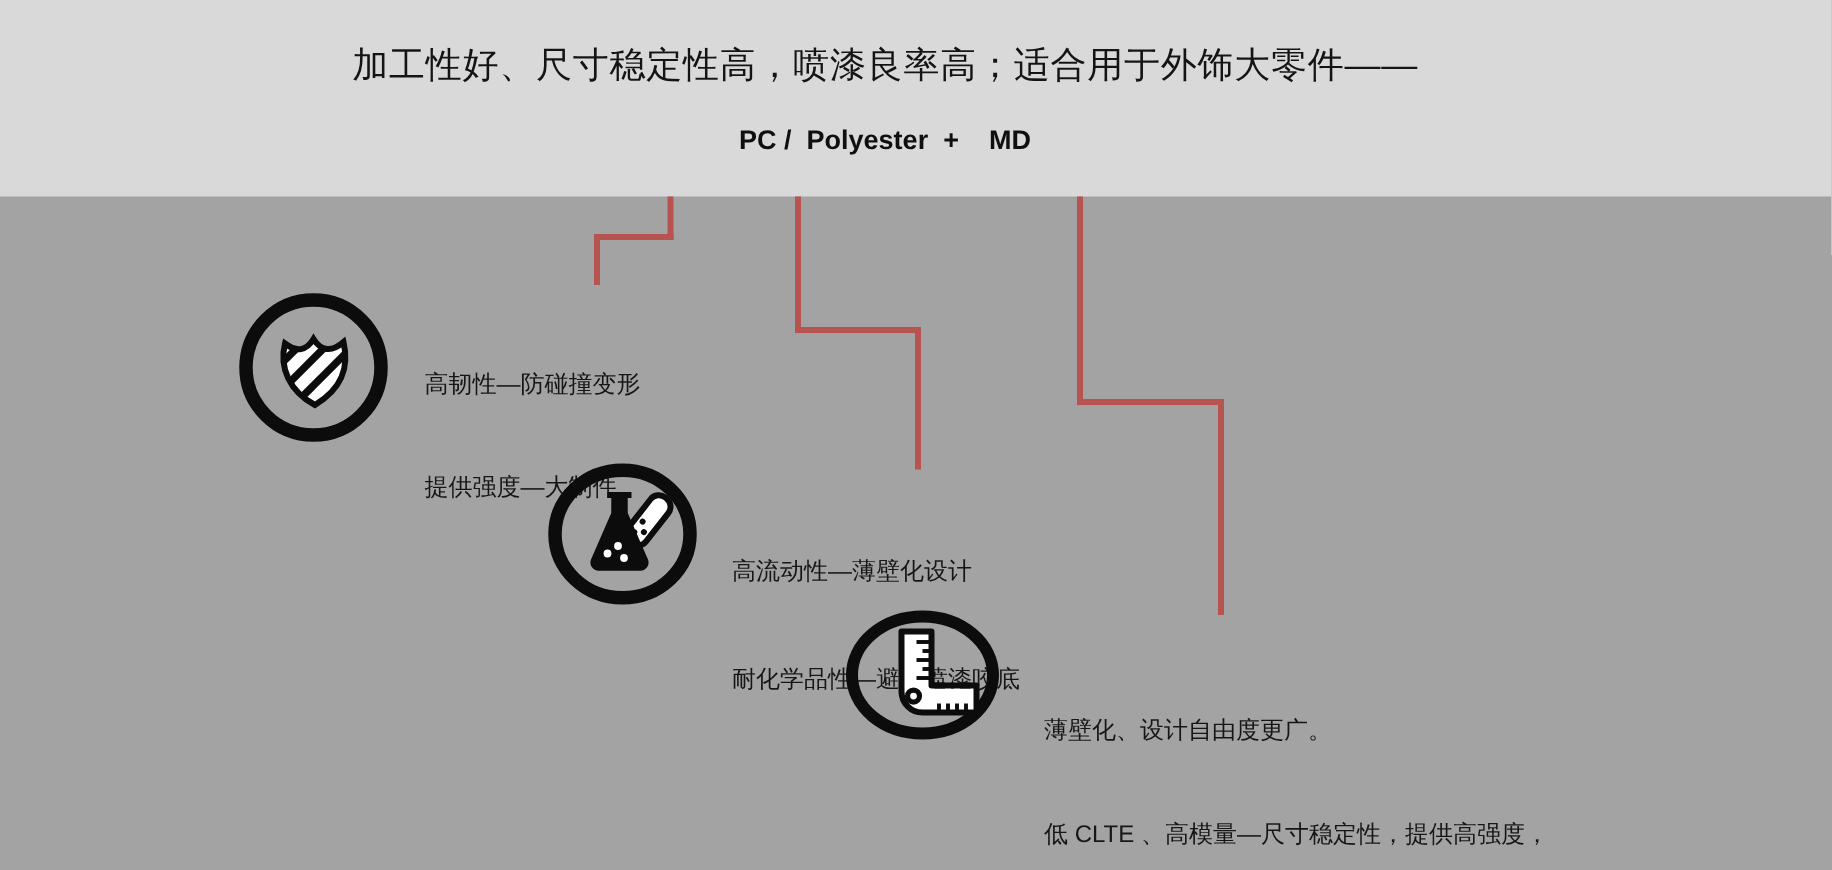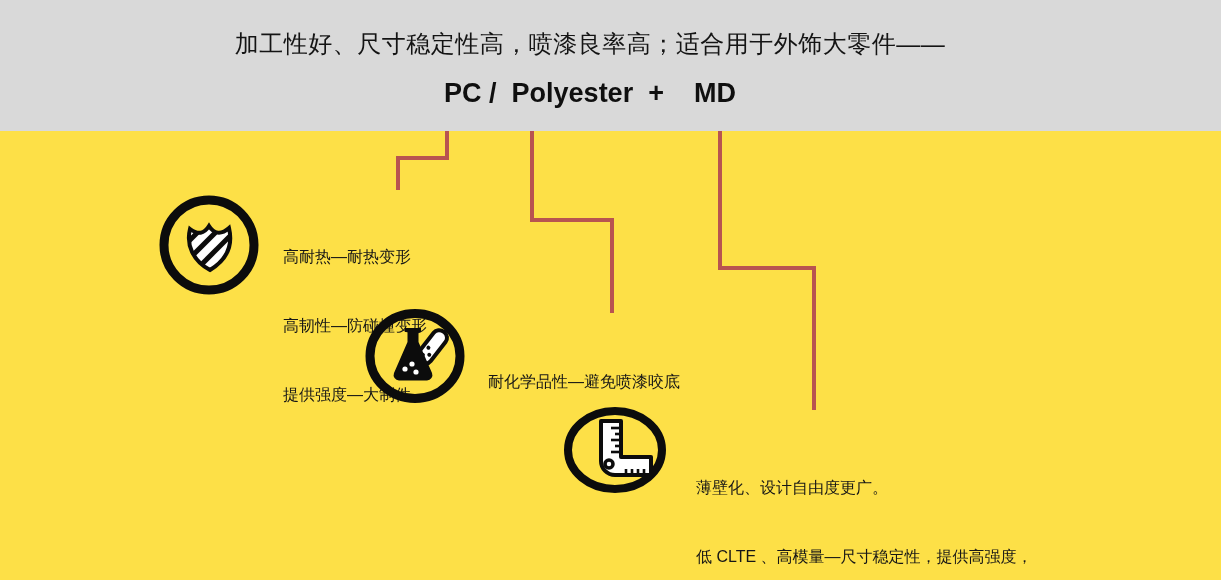--- a/index.html
+++ b/index.html
@@ -1,34 +1,34 @@
 <!DOCTYPE html>
 <html><head>
 <meta charset="utf-8">
 <style>
   html,body{margin:0;padding:0;}
   body{
     width:1221px;height:580px;background:#ffffff;
     font-family:"Liberation Sans","DejaVu Sans",sans-serif;
     color:#1a1a1a;overflow:hidden;
   }
-  .stage{position:relative;width:1221px;height:580px;background:#fde047;}
+  .stage{position:relative;width:1221px;height:580px;background:#a3a3a3;}
   .header{
     position:absolute;left:0;top:0;width:1221px;height:131px;
     background:#d9d9d9;
   }
   .title-wrap{position:absolute;left:0;top:0;width:1180px;text-align:center;}
   .t1{
     position:absolute;left:0;top:30px;width:100%;
     font-size:24px;line-height:28px;color:#141414;
     letter-spacing:0.5px;white-space:pre;
   }
   .t2{
     position:absolute;left:0;top:81px;width:100%;
-    font-size:27px;line-height:25px;font-weight:bold;color:#0f0f0f;
+    font-size:18px;line-height:25px;font-weight:bold;color:#0f0f0f;
     white-space:pre;
   }
   .seg{position:absolute;background:#b85450;}
   .icon{position:absolute;}
   .icon svg{display:block;width:100%;height:100%;}
   .txt{
     position:absolute;font-size:16px;color:#161616;white-space:pre;
   }
   .lh23{line-height:23px;}
   .lh24{line-height:24px;}
@@ -68,41 +68,41 @@
       <g clip-path="url(#shieldClip)" stroke="#0c0c0c" stroke-width="5">
         <line x1="6" y1="56" x2="56" y2="6"></line>
         <line x1="15" y1="65" x2="65" y2="15"></line>
         <line x1="24" y1="74" x2="74" y2="24"></line>
         <line x1="33" y1="83" x2="83" y2="33"></line>
         <line x1="42" y1="92" x2="92" y2="42"></line>
       </g>
     </svg>
   </div>
   <div class="txt lh23" style="left:283px;top:199px;">
-    <div>高耐热—耐热变形</div>
     <div>高韧性—防碰撞变形</div>
     <div>提供强度—大制件</div>
   </div>
 
   <div class="icon" style="left:364px;top:308px;width:102px;height:97px;">
     <svg viewBox="0 0 102 97" xmlns="http://www.w3.org/2000/svg">
       <ellipse cx="51" cy="48" rx="45" ry="42.5" fill="none" stroke="#0c0c0c" stroke-width="9"></ellipse>
       <g transform="rotate(38 68 40)">
         <rect x="60" y="20" width="15" height="38" rx="7" fill="#ffffff" stroke="#0c0c0c" stroke-width="4"></rect>
         <circle cx="65" cy="42" r="2" fill="#0c0c0c"></circle>
         <circle cx="70" cy="47" r="2" fill="#0c0c0c"></circle>
         <circle cx="65" cy="51" r="2" fill="#0c0c0c"></circle>
       </g>
       <path d="M41,20 h16 v4 h-2.5 v10 l13.5,31 a5.5,5.5 0 0 1 -5,7.5 h-28 a5.5,5.5 0 0 1 -5,-7.5 l13.5,-31 v-10 h-2.5 z" fill="#0c0c0c"></path>
       <circle cx="41" cy="61" r="2.6" fill="#ffffff"></circle>
       <circle cx="48" cy="56" r="2.6" fill="#ffffff"></circle>
       <circle cx="52" cy="64" r="2.6" fill="#ffffff"></circle>
     </svg>
   </div>
   <div class="txt lh24" style="left:488px;top:322px;">
+    <div>高流动性—薄壁化设计</div>
     <div>耐化学品性—避免喷漆咬底</div>
   </div>
 
   <div class="icon" style="left:562px;top:406px;width:106px;height:88px;">
     <svg viewBox="0 0 106 88" xmlns="http://www.w3.org/2000/svg">
       <ellipse cx="53" cy="44" rx="47" ry="39" fill="none" stroke="#0c0c0c" stroke-width="8"></ellipse>
       <path d="M39,15 L59,15 L59,51 L89,51 L89,69 L53,69 A14,14 0 0 1 39,55 Z" fill="#ffffff" stroke="#0c0c0c" stroke-width="4" stroke-linejoin="round"></path>
       <g stroke="#0c0c0c" stroke-width="2.6">
         <line x1="59" y1="22" x2="49" y2="22"></line>
         <line x1="59" y1="28" x2="53" y2="28"></line>

